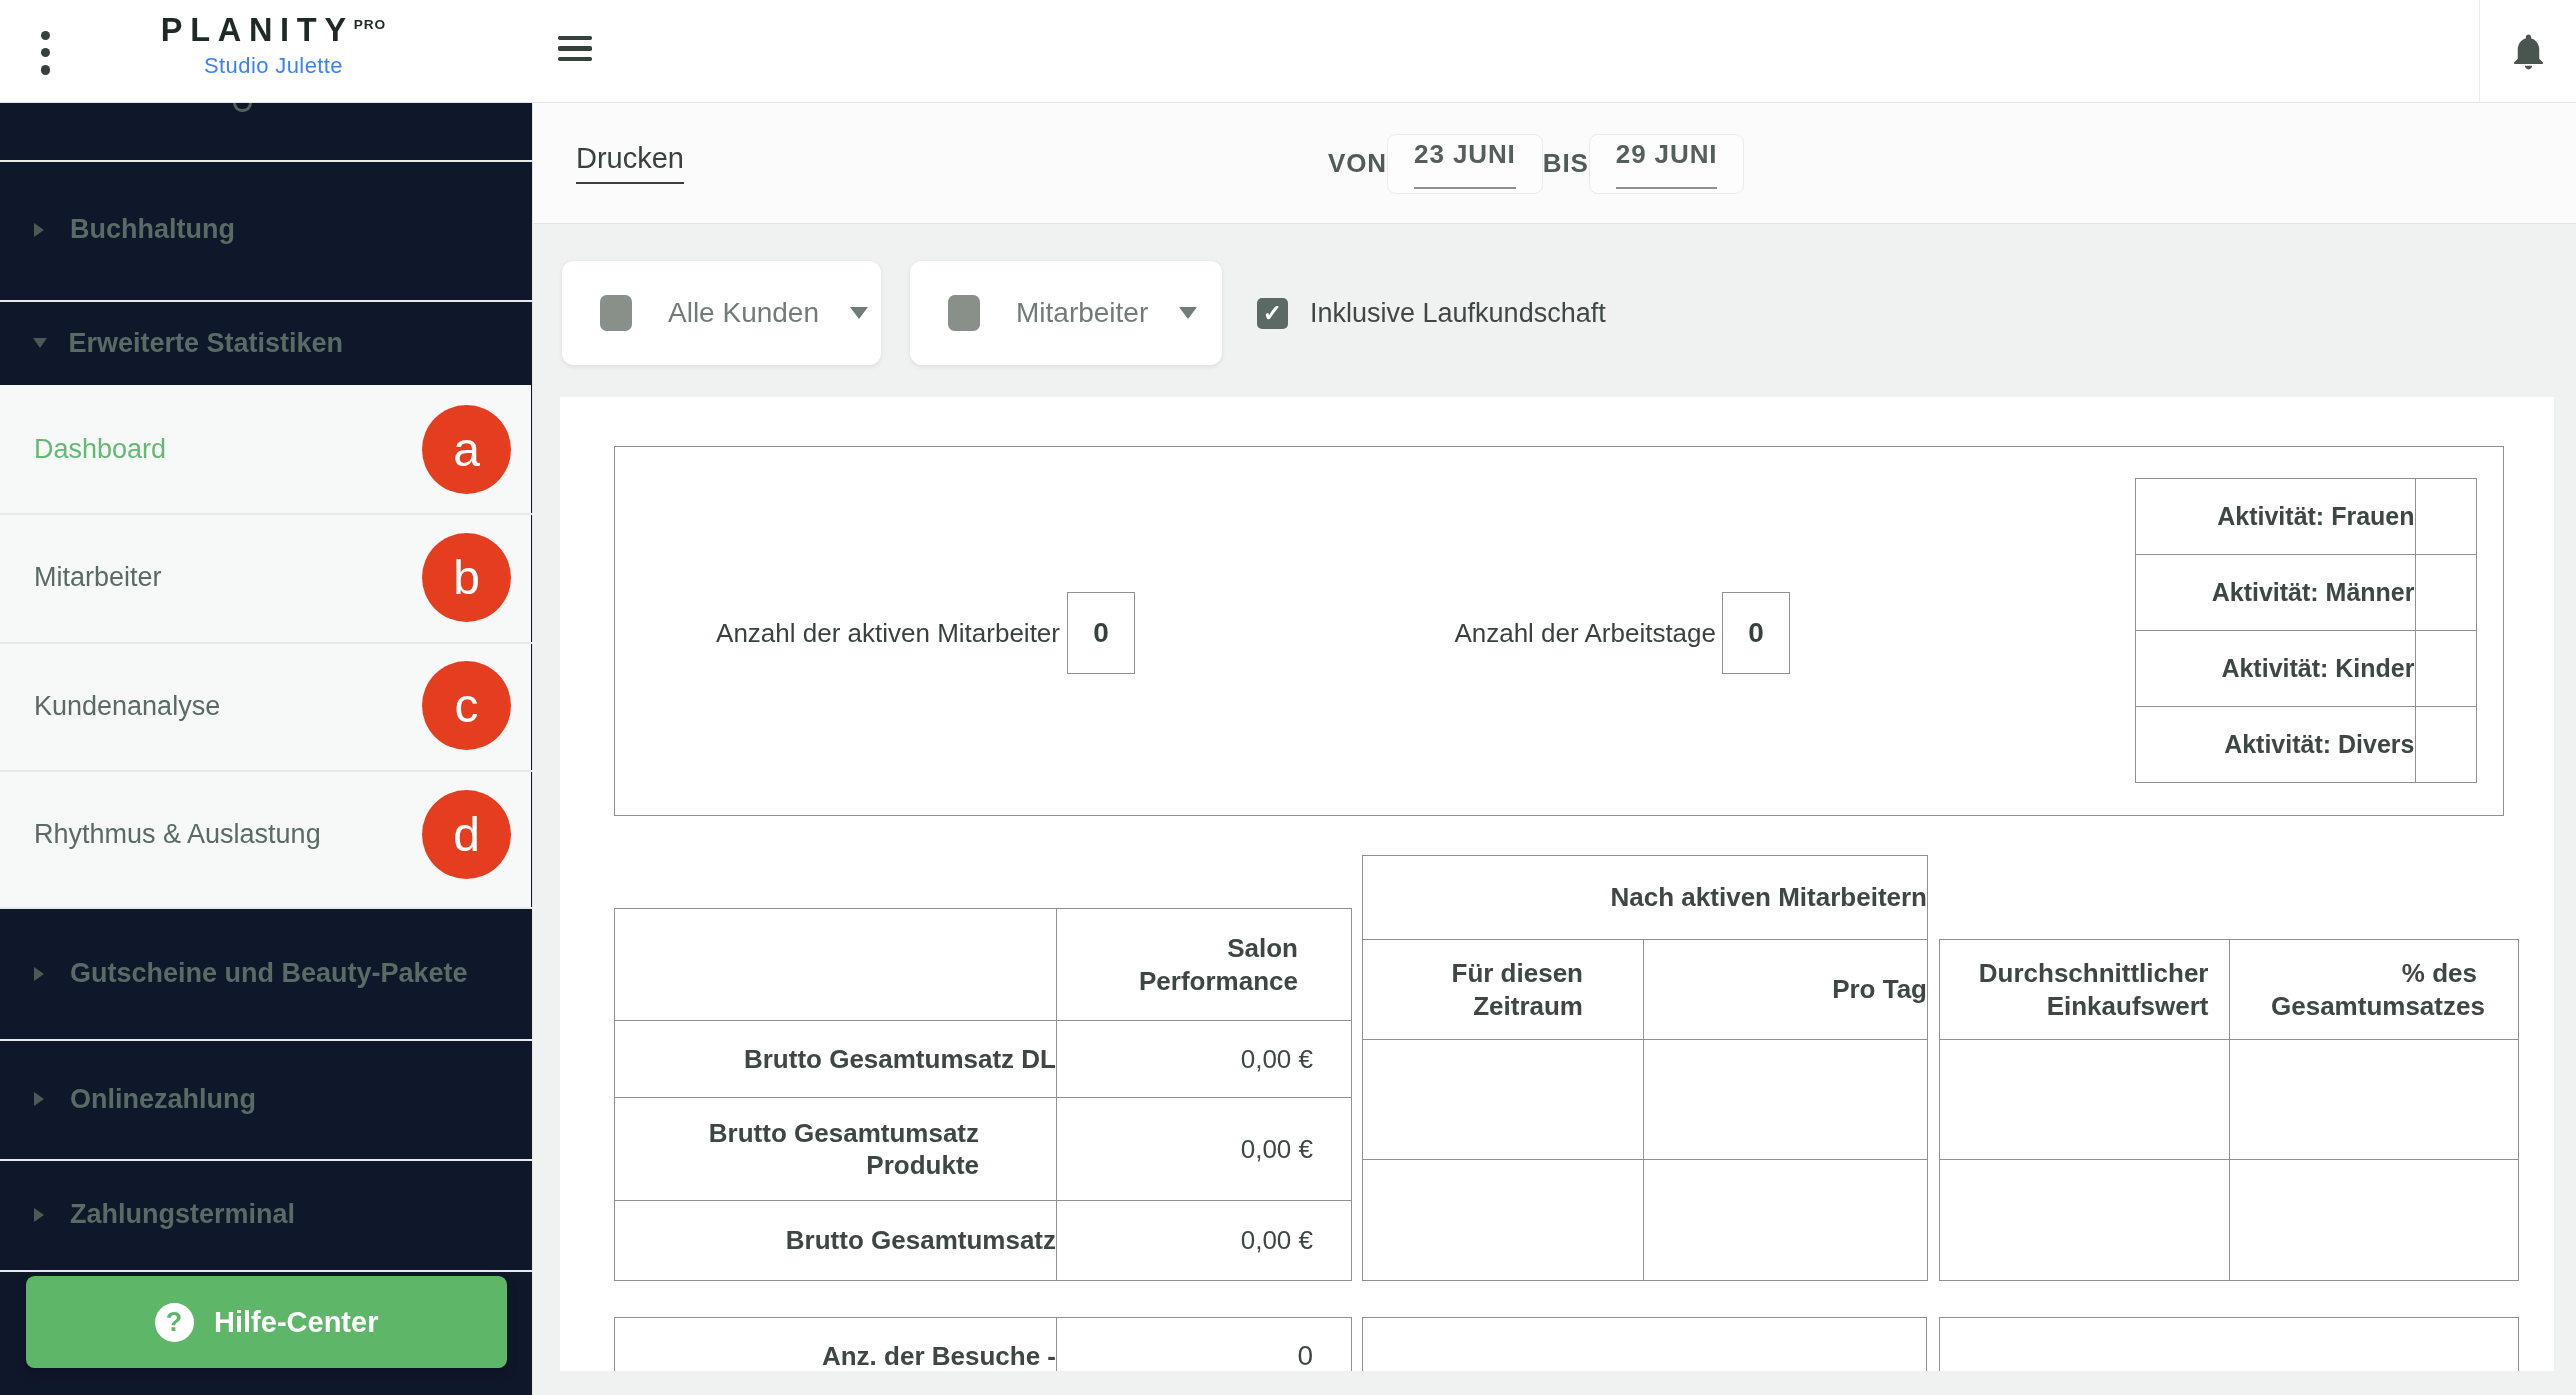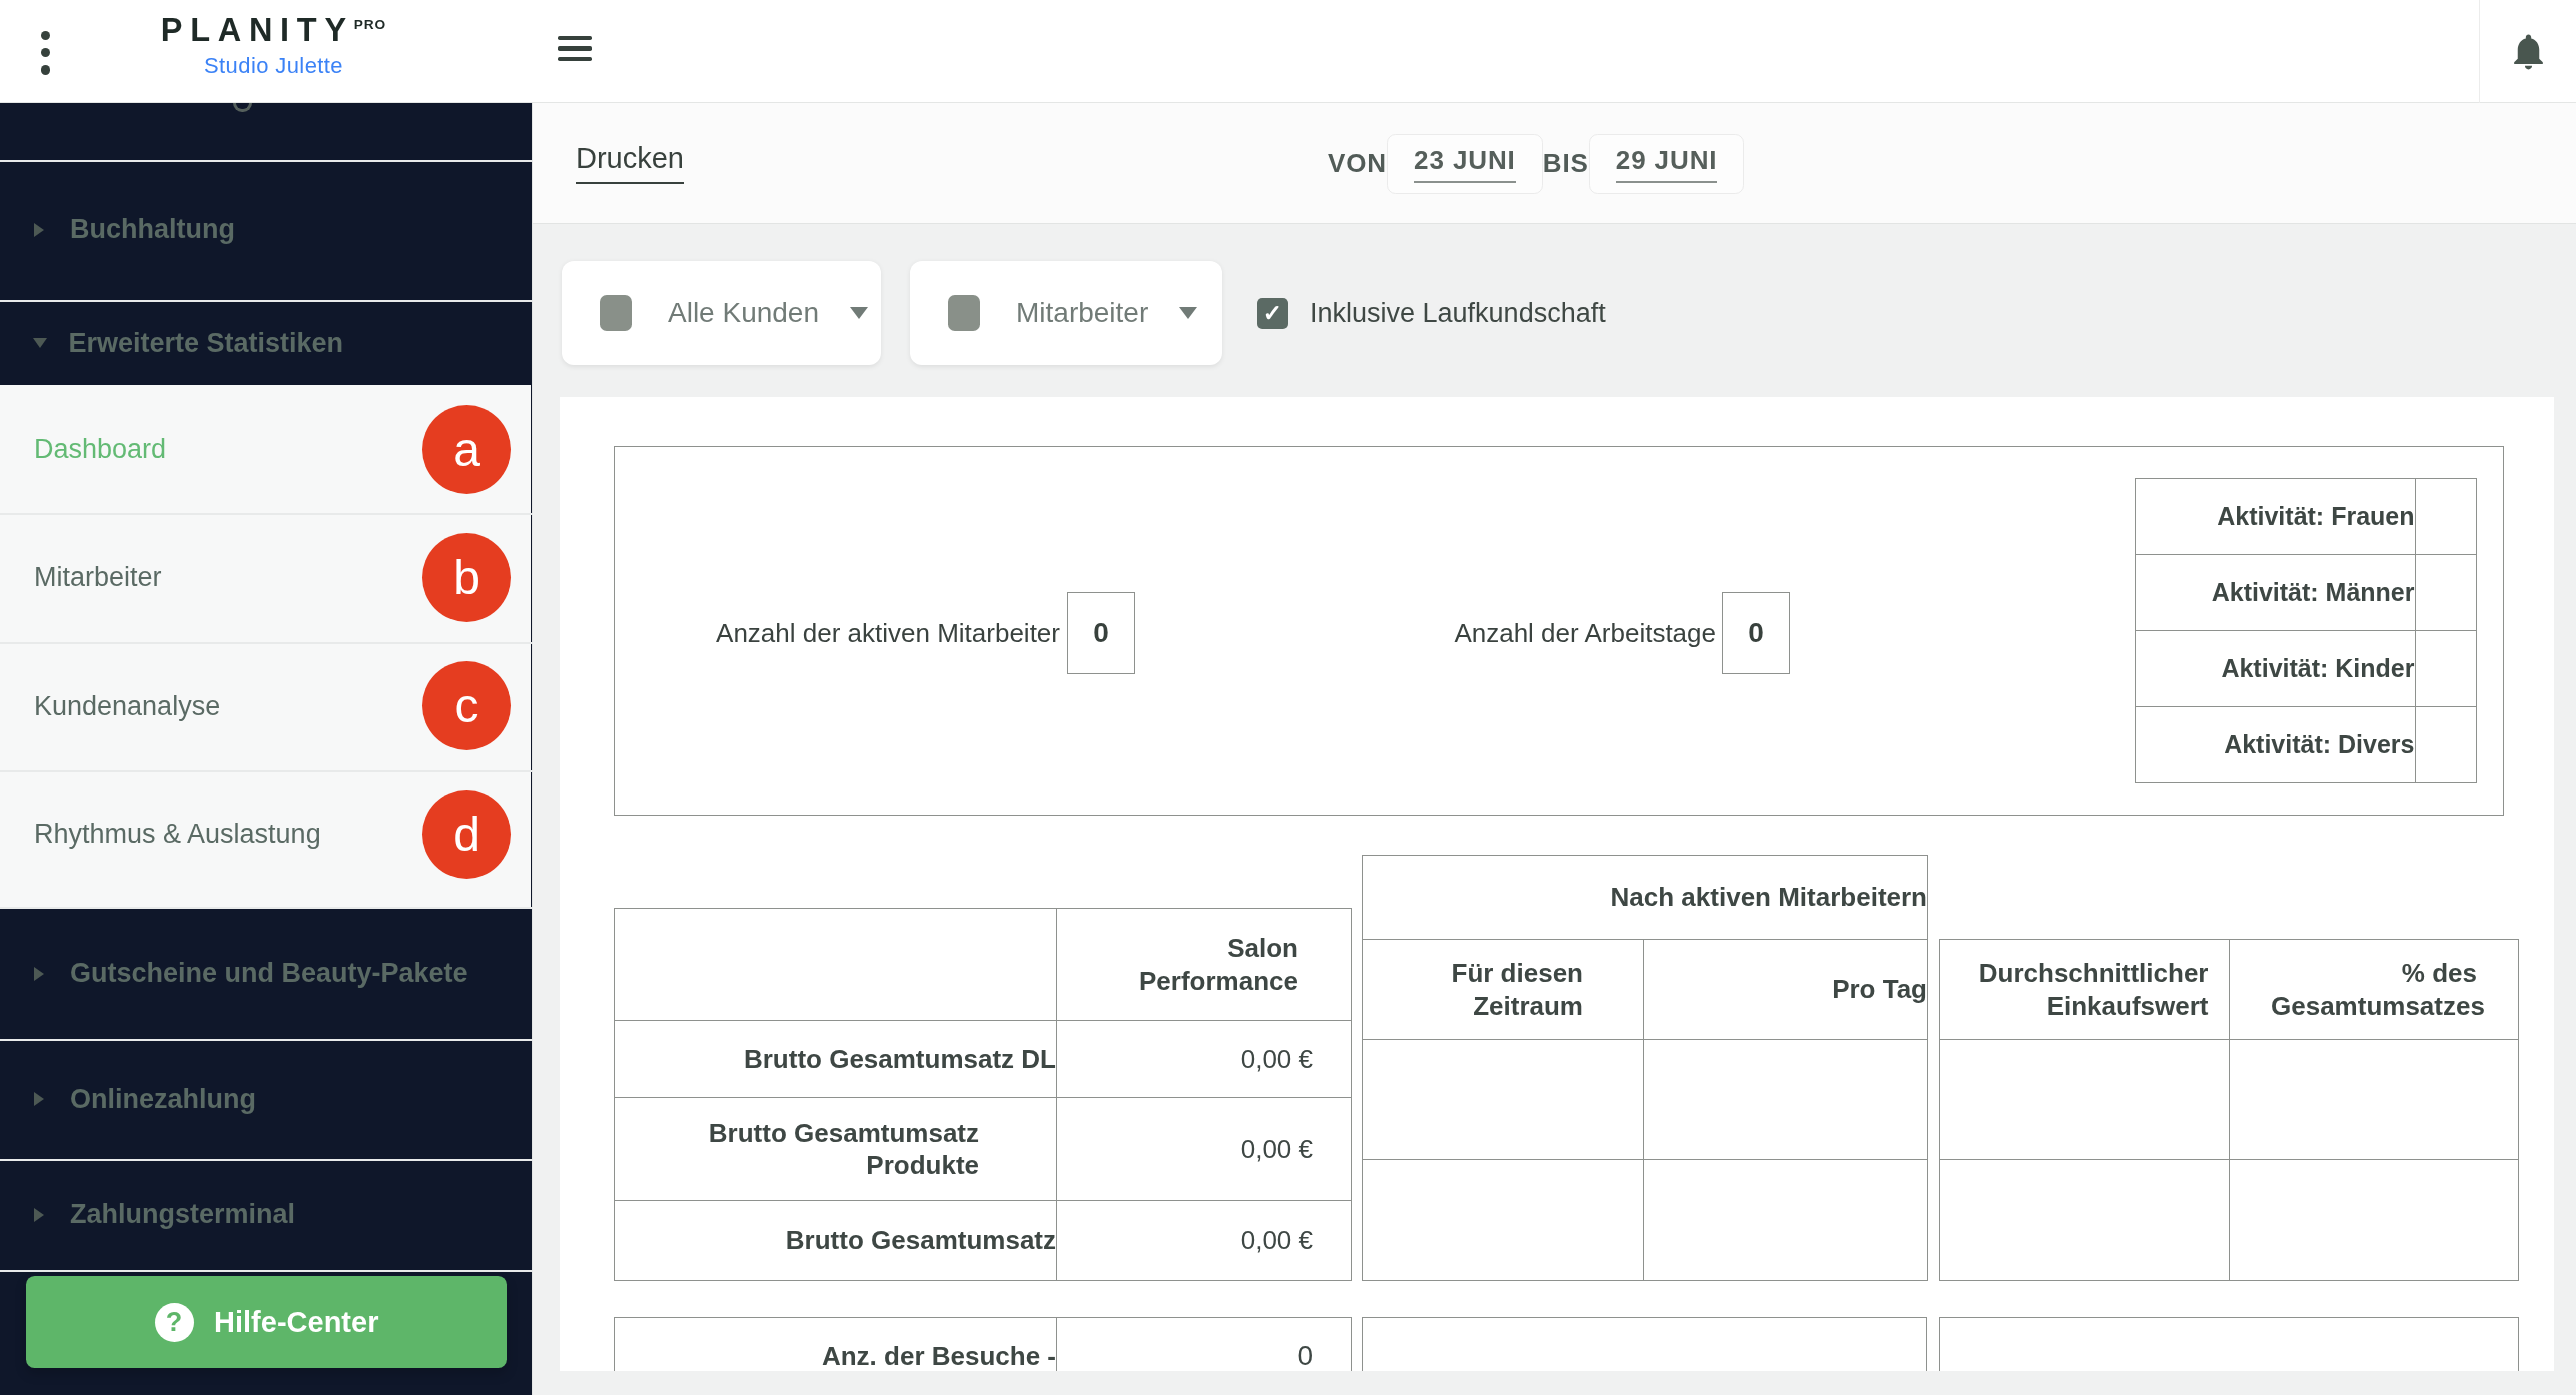--- a/index.html
+++ b/index.html
@@ -65,21 +65,21 @@
   #main{position:absolute;left:533px;top:103px;width:2043px;height:1292px;background:var(--bg-gray);}
   #print-row{position:absolute;left:0;top:0;width:2043px;height:121px;background:#fbfbfb;
     border-bottom:1.7px solid #e2e4e3;}
   #print-link{position:absolute;left:43px;top:39px;font-size:29px;color:#38413d;
     border-bottom:2.6px solid #38413d;padding-bottom:6.8px;cursor:pointer;}
   #range{position:absolute;left:795px;top:0;height:121px;display:flex;align-items:center;}
   .range-word{font-size:26px;font-weight:bold;color:#515b57;letter-spacing:0.9px;}
   .date-box{height:60px;background:#fdfdfd;border:1.7px solid #ebebeb;border-radius:8.6px;
     display:flex;align-items:center;padding:0 26px;cursor:pointer;}
   .date-box span{font-size:26px;font-weight:bold;color:#565f5b;letter-spacing:0.9px;
-    border-bottom:2.6px solid #8a908d;padding-bottom:5px;}
+    border-bottom:2.6px solid #8a908d;padding-bottom:17px;}
 
   #filter-row{position:absolute;left:0;top:122px;width:2043px;height:171px;background:var(--bg-gray);}
   .drop-card{position:absolute;top:36px;height:104px;background:#fff;border-radius:12px;
     box-shadow:0 1.7px 5.1px rgba(0,0,0,.08);display:flex;align-items:center;cursor:pointer;}
   .sq-icon{width:32px;height:36px;border-radius:6.8px;background:#899089;margin-left:38px;flex:none;}
   .drop-label{font-size:28px;color:#717b77;margin-left:36px;}
   .chev{width:0;height:0;border-left:9.4px solid transparent;border-right:9.4px solid transparent;
     border-top:12px solid #717b77;margin-left:31px;}
   #walkins{position:absolute;left:724px;top:36px;height:104px;display:flex;align-items:center;gap:22px;cursor:pointer;}
   #walkins .cb{width:31px;height:31px;background:#5b6a64;border-radius:5.1px;display:flex;

